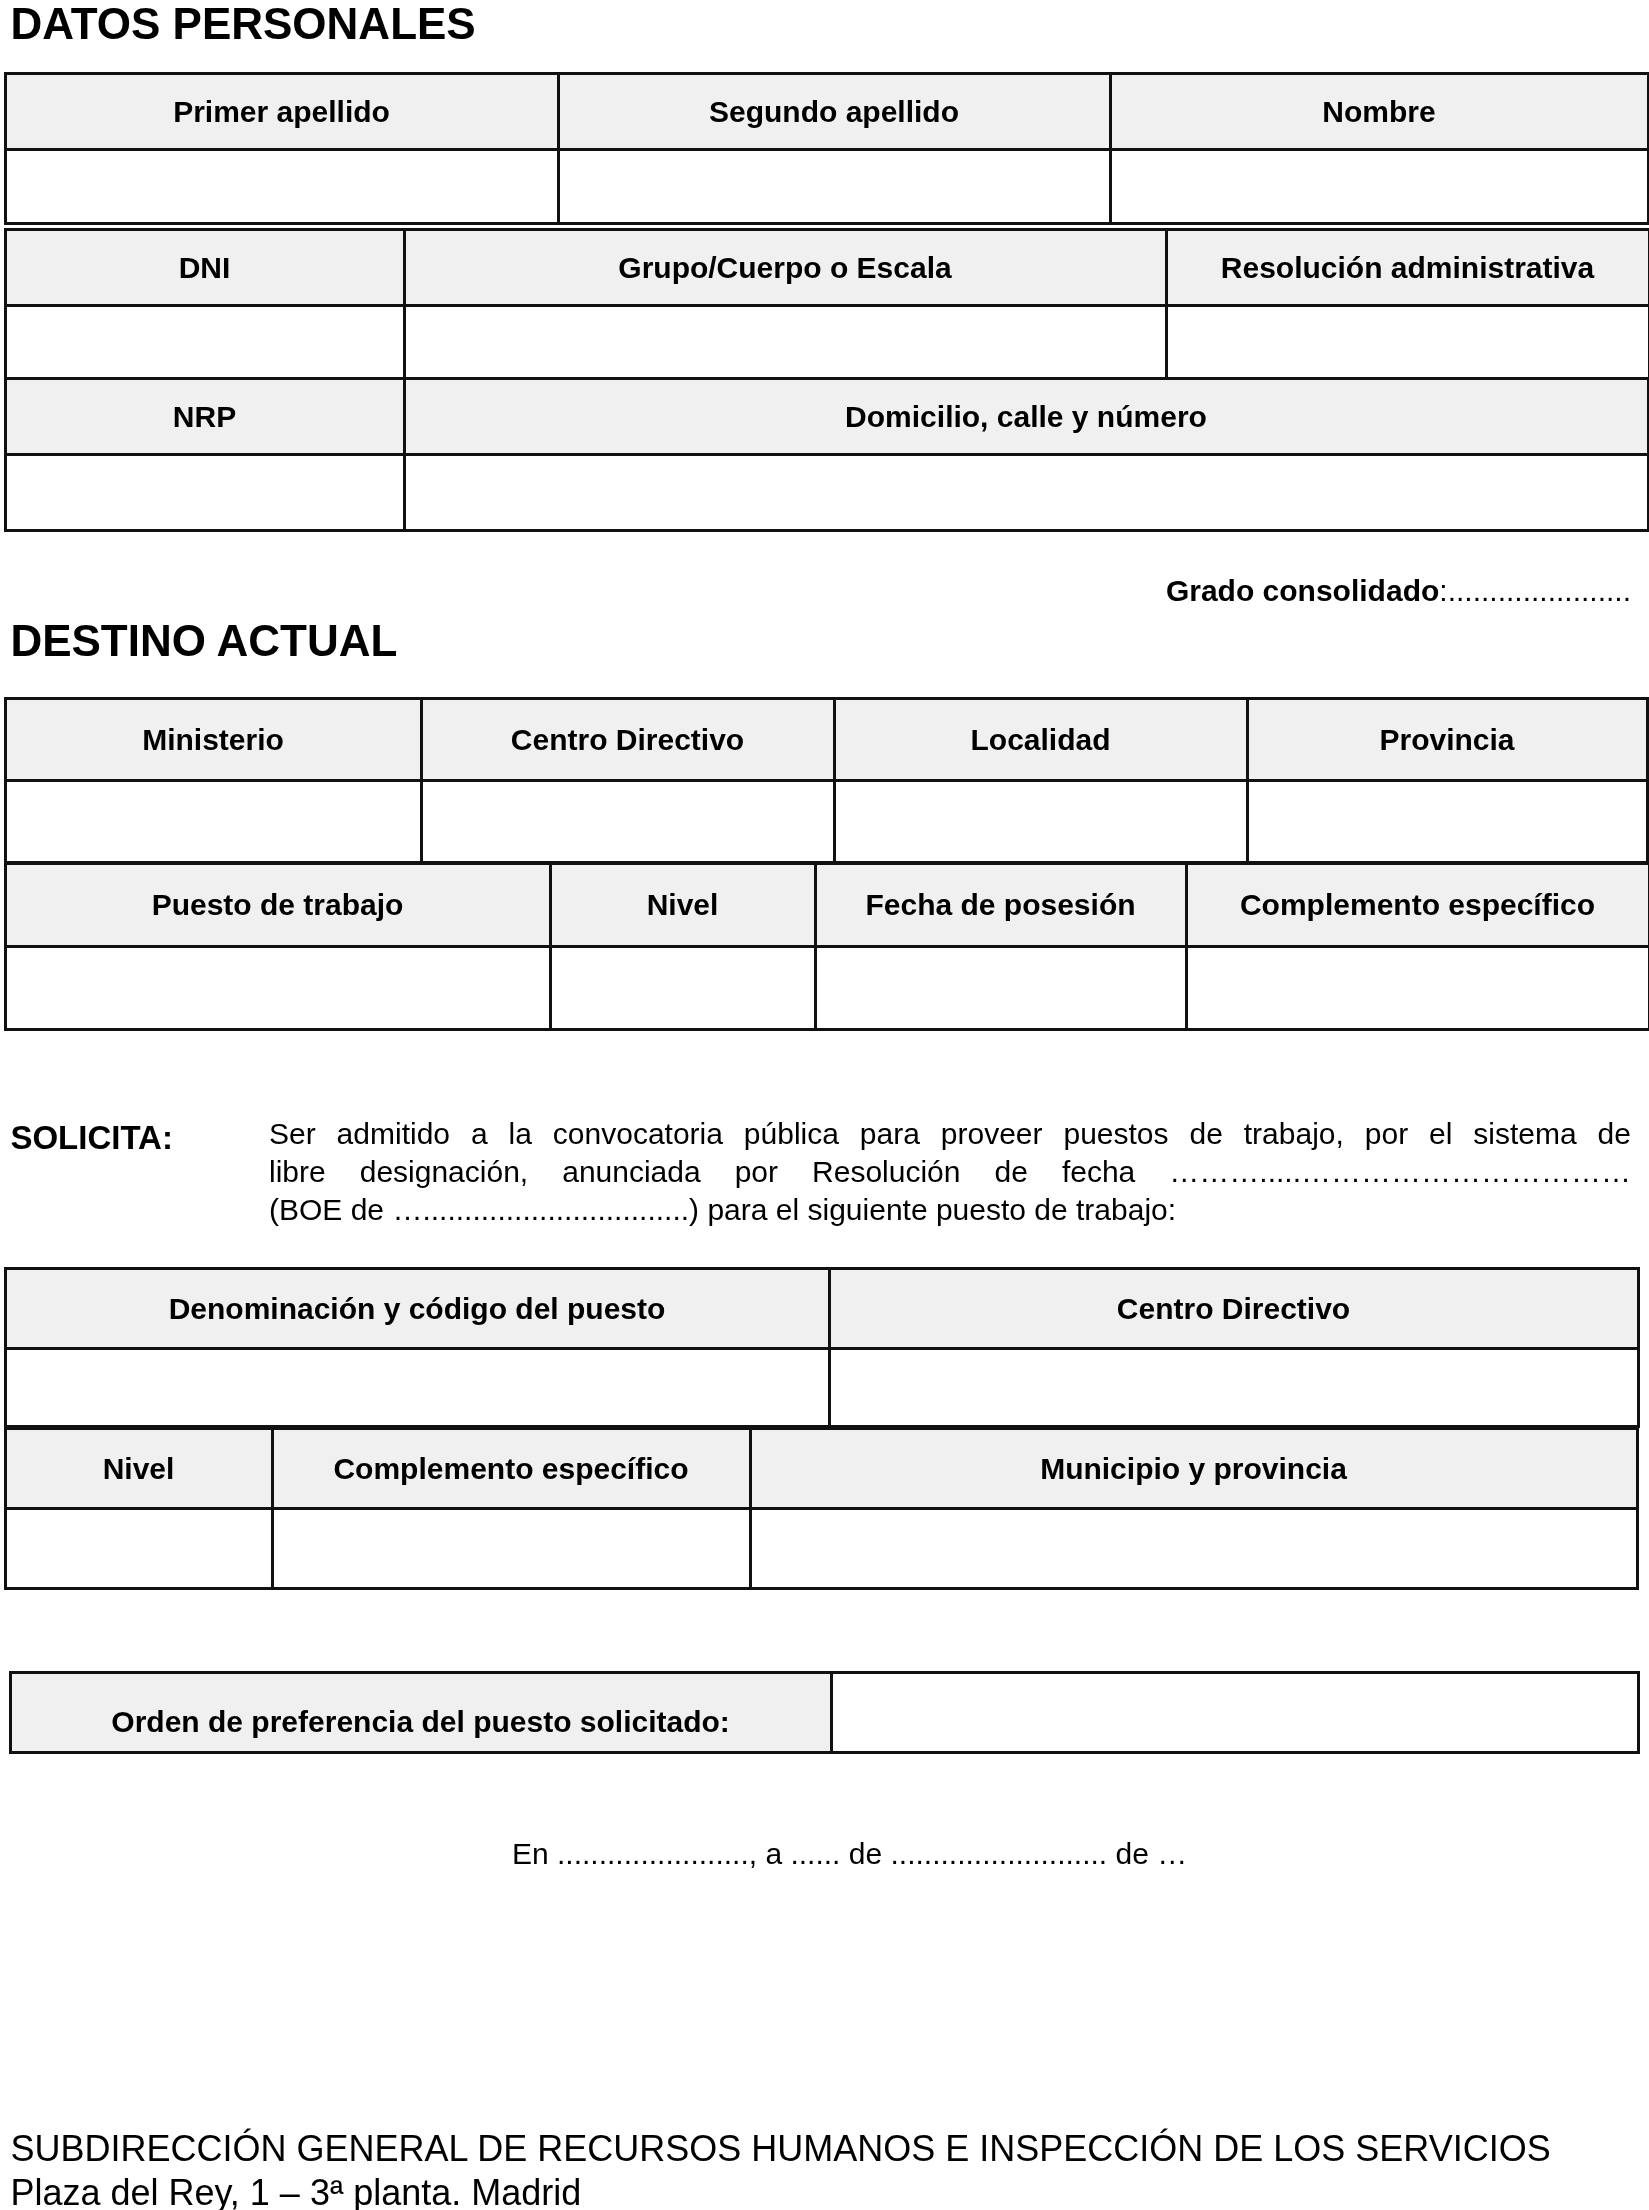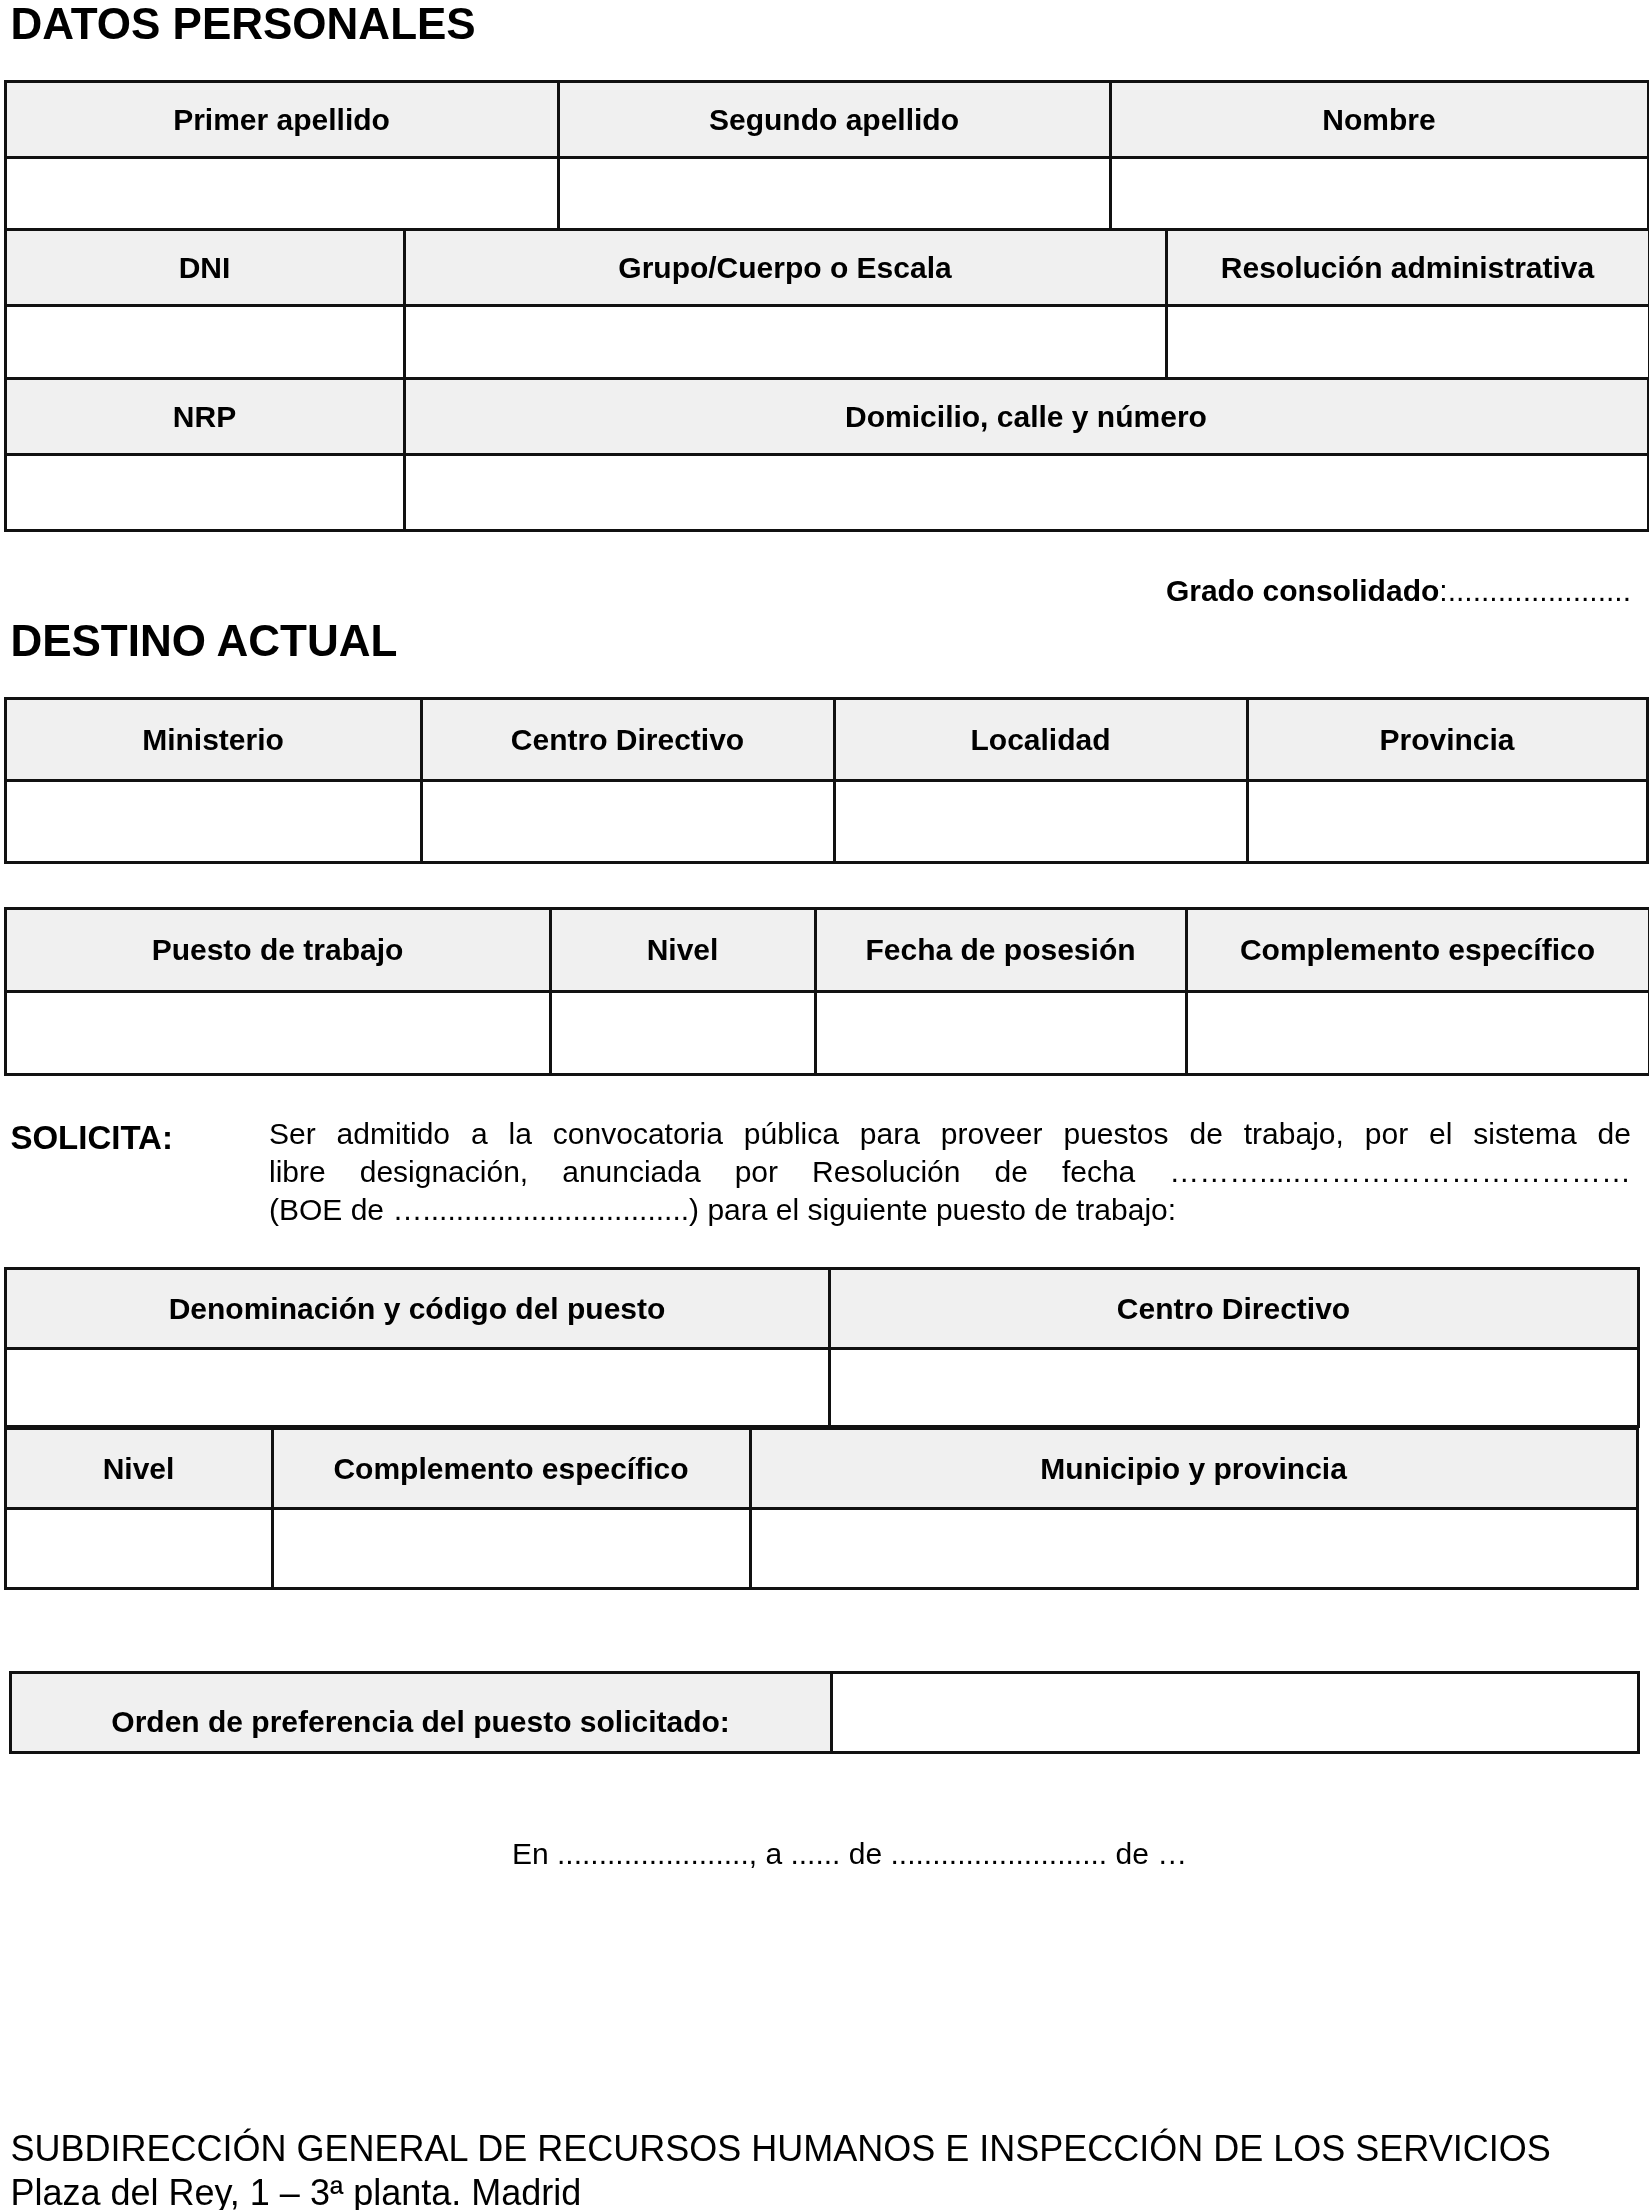--- a/index.html
+++ b/index.html
@@ -72,21 +72,21 @@
       font-size: 36px;
       white-space: nowrap;
       line-height: 1;
     }
   </style>
 </head>
 <body>
 
 <div class="abs section-title" style="left:10.4px; top:1.7px;">DATOS PERSONALES</div>
 
-<table class="form" style="left:3.5px; top:80px; width:1643px;">
+<table class="form" style="left:3.5px; top:72px; width:1643px;">
   <colgroup>
       <col style="width:553px">
       <col style="width:552px">
       <col style="width:538px">
     </colgroup>
   <tbody>
       <tr style="height:76px">
     <td class="hdr">Primer apellido</td>
     <td class="hdr">Segundo apellido</td>
     <td class="hdr">Nombre</td>
@@ -158,21 +158,21 @@
   </tr>
   <tr style="height:82px">
     <td class="blank"></td>
     <td class="blank"></td>
     <td class="blank"></td>
     <td class="blank"></td>
   </tr>
 </tbody>
   </table>
 
-<table class="form" style="left:3.5px; top:907px; width:1643px;">
+<table class="form" style="left:3.5px; top:862px; width:1643px;">
   <colgroup>
       <col style="width:545px">
       <col style="width:265px">
       <col style="width:371px">
       <col style="width:463px">
     </colgroup>
   <tbody>
       <tr style="height:83px">
     <td class="hdr">Puesto de trabajo</td>
     <td class="hdr">Nivel</td>

